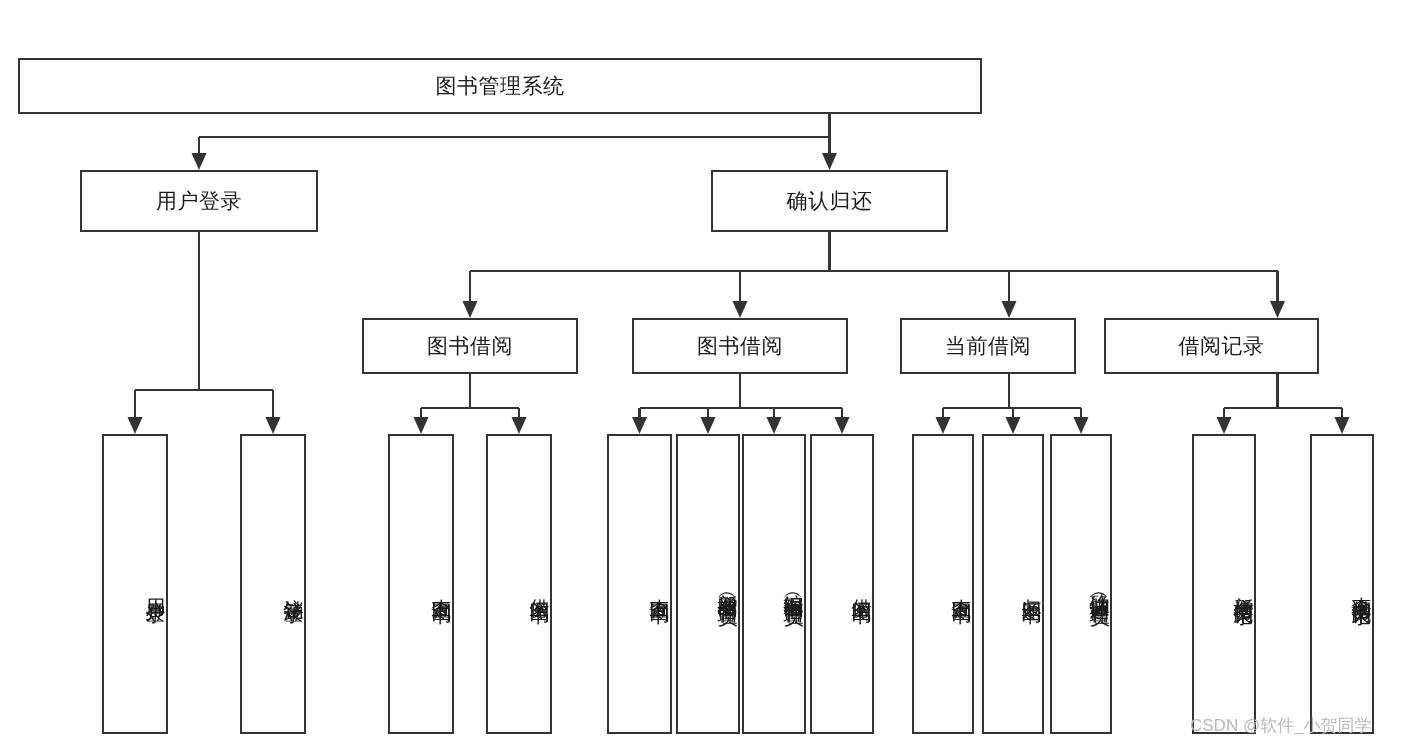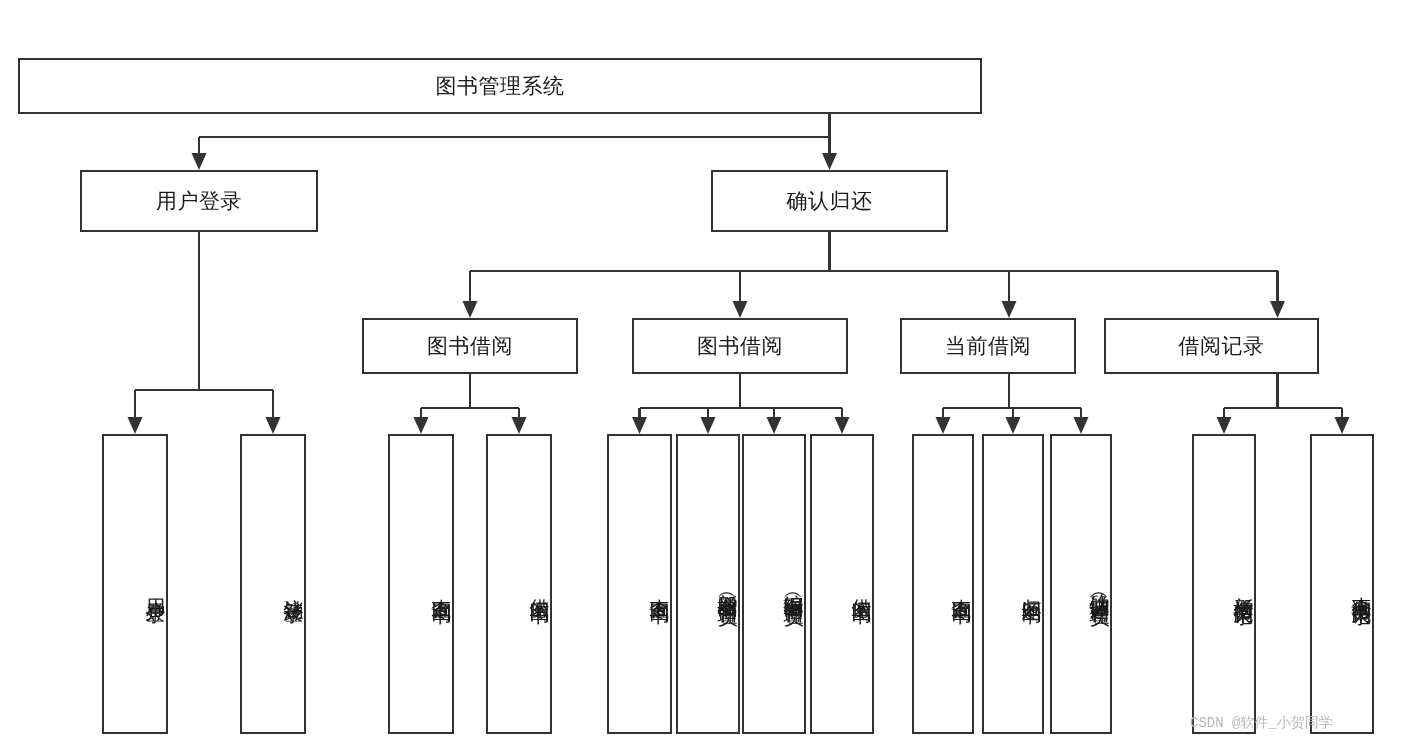--- a/index.html
+++ b/index.html
@@ -51,25 +51,24 @@
   }
   .node-label {
     display: block;
     white-space: pre-line;
   }
   .node.vert .node-label {
     white-space: nowrap;
   }
   .watermark {
     position: absolute;
-    font-size: 14px;
+    font-size: 17px;
     color: #b8b8b8;
     white-space: nowrap;
     user-select: none;
-    font-family: Liberation Mono, monospace;
   }
 </style>
 </head>
 <body>
 
 <div id="canvas">
   <svg id="wires" viewBox="0 0 1405 747" preserveAspectRatio="none">
       <line x1="829.5" y1="68" x2="829.5" y2="137" stroke="#333333" stroke-width="2.5" shape-rendering="crispEdges"></line>
       <line x1="199" y1="137" x2="829.5" y2="137" stroke="#333333" stroke-width="2.5" shape-rendering="crispEdges"></line>
       <line x1="199" y1="137" x2="199" y2="153" stroke="#333333" stroke-width="2.5" shape-rendering="crispEdges"></line>

